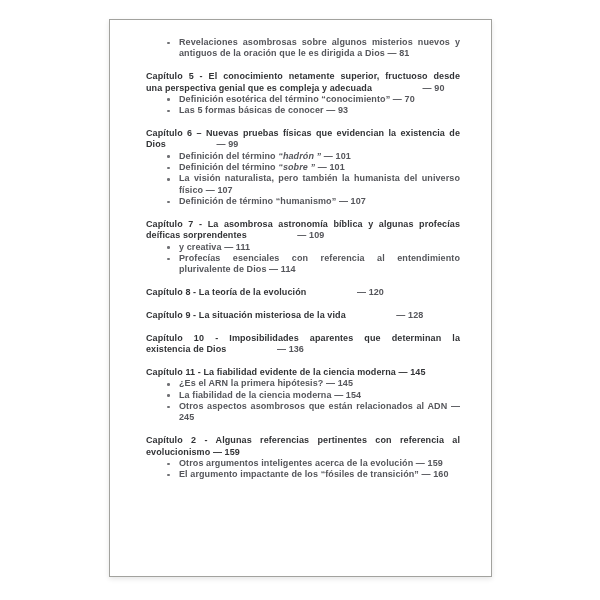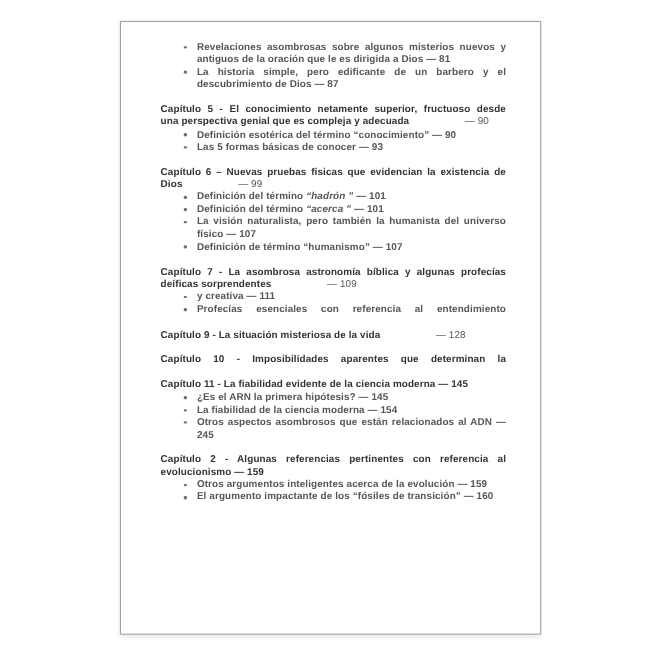--- a/index.html
+++ b/index.html
@@ -28,21 +28,21 @@
     padding: 17px 31px 20px 36px;
     overflow: hidden;
   }
   .toc { font-size: 9px; color: var(--c-body); }
   .block { margin-bottom: 11.5px; }
   .block:last-child { margin-bottom: 0; }
   .line { line-height: 11.35px; min-height: 11.35px; }
   .just { text-align: justify; text-align-last: justify; }
   .h-line { font-weight: 700; color: var(--c-heading); letter-spacing: 0.1px; }
   .b-line { font-weight: 700; color: var(--c-body); letter-spacing: 0.1px; }
-  .seg-r { font-weight: 400; color: var(--c-body); padding-left: 48px; }
+  .seg-r { font-weight: 700; color: var(--c-body); padding-left: 48px; }
   .seg-i { font-style: italic; }
   .item { display: flex; margin-left: 20px; }
   .dot { flex: 0 0 13px; width: 13px; }
   .dot::before {
     content: "";
     display: block;
     width: 2.5px; height: 2.5px;
     border-radius: 50%;
     background: var(--c-bullet);
     margin-top: 4.6px;
@@ -57,37 +57,30 @@
   <div class="paper">
     <div class="toc">
         <section class="block">
           <div class="item">
             <span class="dot"></span>
             <div class="item-lines">
               <div class="line b-line just"><span>Revelaciones asombrosas sobre algunos misterios nuevos y</span></div>
               <div class="line b-line"><span>antiguos de la oración que le es dirigida a Dios — 81</span></div>
             </div>
           </div>
-          <div class="item">
-            <span class="dot"></span>
-            <div class="item-lines">
-              <div class="line b-line just"><span>La historia simple, pero edificante de un barbero y el</span></div>
-              <div class="line b-line"><span>descubrimiento de Dios — 87</span></div>
-            </div>
-          </div>
         </section>
         <section class="block">
           <div>
             <div class="line h-line just"><span>Capítulo 5 - El conocimiento netamente superior, fructuoso desde</span></div>
             <div class="line h-line"><span>una perspectiva genial que es compleja y adecuada</span><span class="seg-r"> — 90</span></div>
           </div>
           <div class="item">
             <span class="dot"></span>
             <div class="item-lines">
-              <div class="line b-line"><span>Definición esotérica del término “conocimiento” — 90</span></div>
+              <div class="line b-line"><span>Definición esotérica del término “conocimiento” — 70</span></div>
             </div>
           </div>
           <div class="item">
             <span class="dot"></span>
             <div class="item-lines">
               <div class="line b-line"><span>Las 5 formas básicas de conocer — 93</span></div>
             </div>
           </div>
         </section>
         <section class="block">
@@ -97,21 +90,21 @@
           </div>
           <div class="item">
             <span class="dot"></span>
             <div class="item-lines">
               <div class="line b-line"><span>Definición del término </span><span class="seg-i">“hadrón ”</span><span> — 101</span></div>
             </div>
           </div>
           <div class="item">
             <span class="dot"></span>
             <div class="item-lines">
-              <div class="line b-line"><span>Definición del término </span><span class="seg-i">“acerca ”</span><span> — 101</span></div>
+              <div class="line b-line"><span>Definición del término </span><span class="seg-i">“sobre ”</span><span> — 101</span></div>
             </div>
           </div>
           <div class="item">
             <span class="dot"></span>
             <div class="item-lines">
               <div class="line b-line just"><span>La visión naturalista, pero también la humanista del universo</span></div>
               <div class="line b-line"><span>físico — 107</span></div>
             </div>
           </div>
           <div class="item">
@@ -129,31 +122,38 @@
           <div class="item">
             <span class="dot"></span>
             <div class="item-lines">
               <div class="line b-line"><span>y creativa — 111</span></div>
             </div>
           </div>
           <div class="item">
             <span class="dot"></span>
             <div class="item-lines">
               <div class="line b-line just"><span>Profecías esenciales con referencia al entendimiento</span></div>
+              <div class="line b-line"><span>plurivalente de Dios — 114</span></div>
             </div>
+          </div>
+        </section>
+        <section class="block">
+          <div>
+            <div class="line h-line"><span>Capítulo 8 - La teoría de la evolución</span><span class="seg-r"> — 120</span></div>
           </div>
         </section>
         <section class="block">
           <div>
             <div class="line h-line"><span>Capítulo 9 - La situación misteriosa de la vida</span><span class="seg-r"> — 128</span></div>
           </div>
         </section>
         <section class="block">
           <div>
             <div class="line h-line just"><span>Capítulo 10 - Imposibilidades aparentes que determinan la</span></div>
+            <div class="line h-line"><span>existencia de Dios</span><span class="seg-r"> — 136</span></div>
           </div>
         </section>
         <section class="block">
           <div>
             <div class="line h-line"><span>Capítulo 11 - La fiabilidad evidente de la ciencia moderna — 145</span></div>
           </div>
           <div class="item">
             <span class="dot"></span>
             <div class="item-lines">
               <div class="line b-line"><span>¿Es el ARN la primera hipótesis? — 145</span></div>

